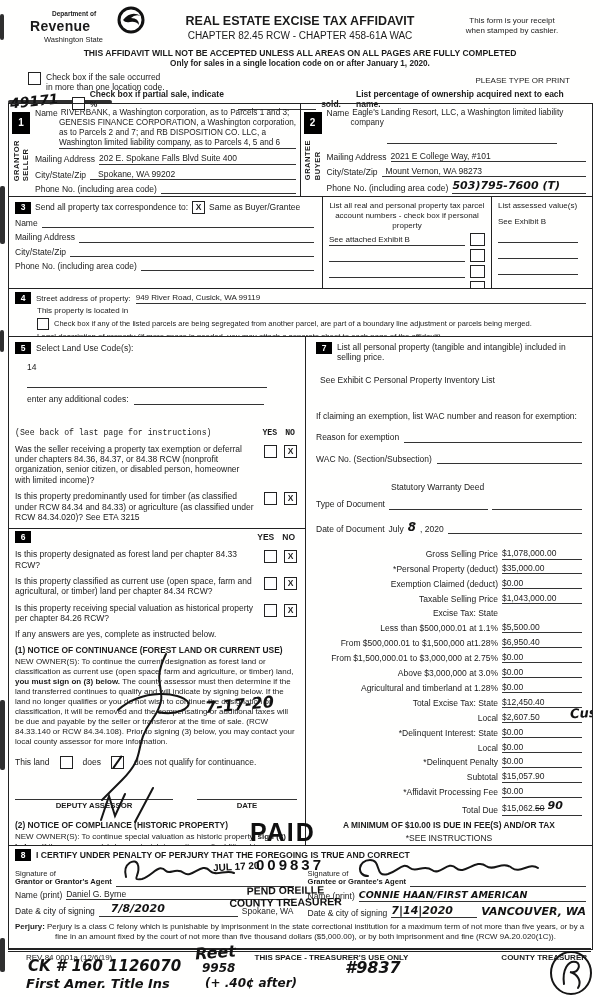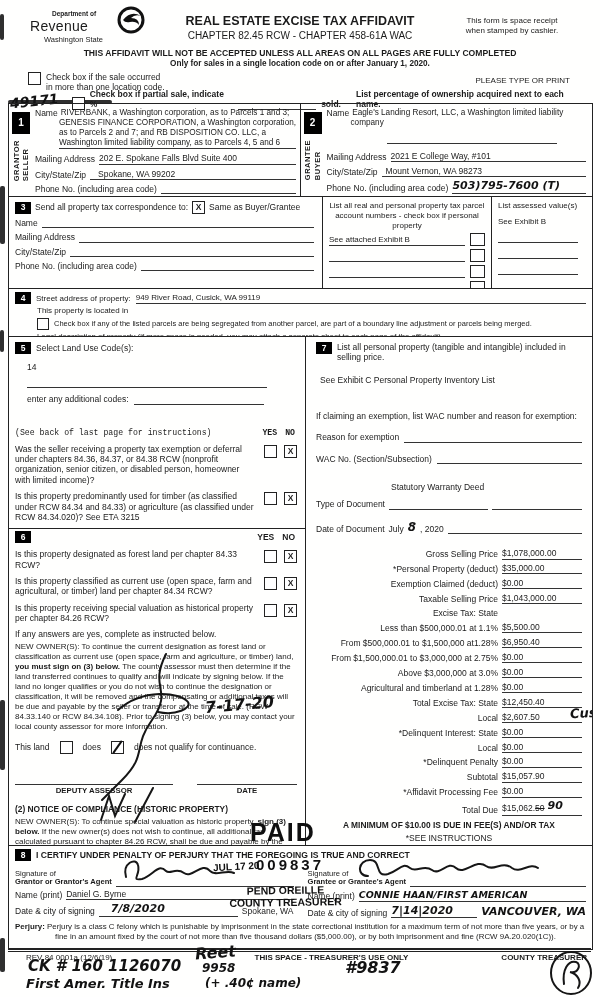--- a/index.html
+++ b/index.html
@@ -6,21 +6,21 @@
   .page{position:relative;width:600px;height:997px;background:#fffffe;color:#1b1b1b;
         font-family:"Liberation Sans",sans-serif;font-size:8.5px;line-height:1.22;overflow:hidden;}
   .b{font-weight:bold;}
   .ctr{text-align:center;}
   .art{position:absolute;background:#0a0a0a;border-radius:2px;opacity:.85;}
 
   
   .hdr{position:absolute;left:0;top:0;width:600px;}
   .logo{position:absolute;left:30px;top:10px;width:120px;}
   .logo .dept{font-size:6.5px;font-weight:bold;margin-left:22px;}
-  .logo .rev{font-size:14px;font-weight:normal;letter-spacing:.3px;}
+  .logo .rev{font-size:14px;font-weight:bold;letter-spacing:.3px;}
   .logo .st{font-size:7.5px;margin-left:14px;}
   .logo svg{position:absolute;right:2px;top:-4px;}
   .title{position:absolute;left:150px;top:14px;width:300px;text-align:center;}
   .title .t1{font-size:12.5px;font-weight:bold;}
   .title .t2{font-size:10px;margin-top:1px;}
   .receipt{position:absolute;right:28px;top:16px;width:120px;font-size:8px;text-align:center;}
   .notice{position:absolute;left:0;top:48px;width:600px;text-align:center;font-weight:bold;font-size:8.6px;}
   .subnotice{position:absolute;left:0;top:59px;width:600px;text-align:center;font-weight:bold;font-size:8.2px;}
   .chk1{position:absolute;left:28px;top:72px;display:flex;gap:5px;}
   .ptp{position:absolute;right:30px;top:76px;font-size:8px;}
@@ -165,21 +165,21 @@
       <svg width="34" height="30" viewBox="0 0 34 30">
         <circle cx="17" cy="14" r="12" fill="none" stroke="#111" stroke-width="3"></circle>
         <path d="M9,14 q8,-10 18,-4 q-6,-2 -10,2 q8,0 8,7 q-3,-4 -9,-3 q-5,1 -7,-2z" fill="#111"></path>
       </svg>
     </div>
     <div class="title">
       <div class="t1">REAL ESTATE EXCISE TAX AFFIDAVIT</div>
       <div class="t2">CHAPTER 82.45 RCW - CHAPTER 458-61A WAC</div>
     </div>
     <div class="receipt">
-      <div>This form is space receipt</div>
+      <div>This form is your receipt</div>
       <div>when stamped by cashier.</div>
     </div>
     <div class="notice">THIS AFFIDAVIT WILL NOT BE ACCEPTED UNLESS ALL AREAS ON ALL PAGES ARE FULLY COMPLETED</div>
     <div class="subnotice">Only for sales in a single location code on or after January 1, 2020.</div>
     <div class="chk1">
       <span class="cb"></span>
       <span>
         <span>Check box if the sale occurred</span><br>
         <span>in more than one location code.</span>
       </span>
@@ -397,20 +397,21 @@
             </div>
             <div class="q">
               <div class="q-text">Is this property receiving special valuation as historical property per chapter 84.26 RCW?</div>
               <div class="q-boxes">
                 <span class="cb"></span>
                 <span class="cb">X</span>
               </div>
             </div>
           </div>
         <div class="noteline">If any answers are yes, complete as instructed below.</div>
+        <div class="ctitle">(1) NOTICE OF CONTINUANCE (FOREST LAND OR CURRENT USE)</div>
         <div class="cpara"><span>NEW OWNER(S): To continue the current designation as forest land or classification as current use (open space, farm and agriculture, or timber) land, </span><span class="b">you must sign on (3) below.</span><span> The county assessor must then determine if the land transferred continues to qualify and will indicate by signing below. If the land no longer qualifies or you do not wish to continue the designation or classification, it will be removed and the compensating or additional taxes will be due and payable by the seller or transferor at the time of sale. (RCW 84.33.140 or RCW 84.34.108). Prior to signing (3) below, you may contact your local county assessor for more information.</span></div>
         <div class="thisland">
           <span>This land</span>
           <span class="cb"></span>
           <span>does</span>
           <span class="cb hand"></span>
           <span>does not qualify for continuance.</span>
         </div>
         <div class="sigpair">
           <div class="sigslot">
@@ -605,19 +606,19 @@
     <div>COUNTY TREASURER</div>
   </div>
   <svg class="ov sig" style="left:352px;top:848px;" width="190" height="40" viewBox="0 0 190 40">
     <path d="M16,28 C4,28 6,12 18,12 C30,12 22,30 36,26 C48,22 50,14 58,20 C64,25 72,16 80,22 C88,28 96,12 104,20 C112,28 124,10 134,18 C142,24 150,12 160,20 C168,26 178,14 186,20"></path>
   </svg>
 
   <div class="ov hw" style="left:195px;top:943px;font-size:16px;font-weight:bold;transform:rotate(-4deg);">Reet</div>
   <div class="ov hw" style="left:202px;top:961px;font-size:12px;font-weight:bold;">9958</div>
   <div class="ov hw" style="left:28px;top:957px;font-size:15px;font-weight:bold;">CK # 160 1126070</div>
   <div class="ov hw" style="left:26px;top:976px;font-size:13px;font-weight:bold;">First Amer. Title Ins</div>
-  <div class="ov hw" style="left:205px;top:976px;font-size:12px;font-weight:bold;">(+ .40¢ name)</div>
+  <div class="ov hw" style="left:205px;top:976px;font-size:12px;font-weight:bold;">(+ .40¢ after)</div>
   <div class="ov hw" style="left:345px;top:958px;font-size:16px;font-weight:bold;">#9837</div>
   <svg class="ov sig" style="left:548px;top:950px;" width="46" height="46" viewBox="0 0 46 46">
     <ellipse cx="23" cy="23" rx="20" ry="21" fill="none" stroke="#161616" stroke-width="2"></ellipse>
     <path d="M16,34 C14,20 20,10 28,12 C34,14 30,24 22,22 C30,24 34,32 30,38"></path>
   </svg>
 </div>
 
 </body></html>

